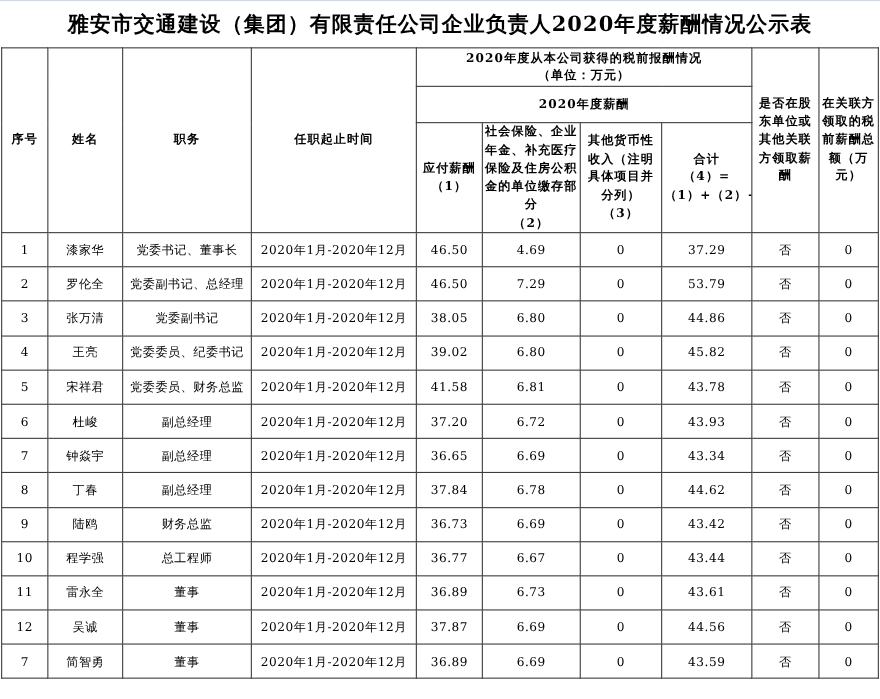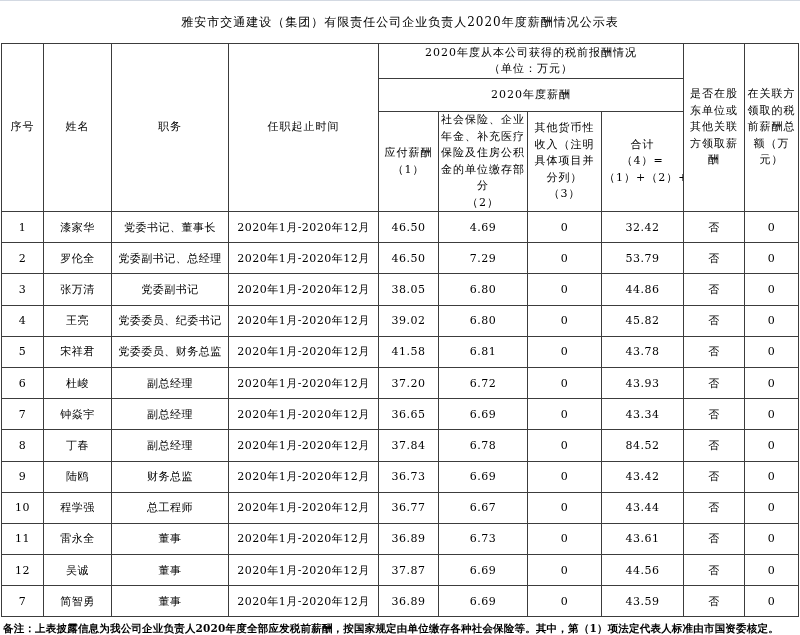--- a/index.html
+++ b/index.html
@@ -11,38 +11,38 @@
     color: #000;
   }
   .page {
     width: 800px; height: 635px;
     border-top: 1px solid #d3d9e2;
     overflow: hidden;
   }
   .title {
     height: 42px;
     display: flex; align-items: center; justify-content: center;
-    font-size: 12px; font-weight: normal;
+    font-size: 19px; font-weight: bold;
     letter-spacing: 1px;
   }
   table.salary {
     border-collapse: collapse;
     table-layout: fixed;
     width: 797px;
     margin-left: 1px;
   }
   table.salary th, table.salary td {
     border: 1px solid #3c3c3c;
     text-align: center;
     vertical-align: middle;
     padding: 0 2px;
     overflow: hidden;
   }
   table.salary th {
-    font-weight: normal;
+    font-weight: bold;
     font-size: 11px;
     line-height: 1.5;
     letter-spacing: 1px;
     white-space: pre-line;
   }
   tr.hrow-a { height: 35px; }
   tr.hrow-b { height: 33px; }
   tr.hrow-c { height: 98px; }
   table.salary tbody tr { height: 31.2px; }
   table.salary td { font-size: 11px; letter-spacing: 0.5px; }
@@ -103,21 +103,21 @@
     </thead>
     <tbody>
         <tr>
     <td class="num">1</td>
     <td class="zh">漆家华</td>
     <td class="zh">党委书记、董事长</td>
     <td class="date">2020年1月-2020年12月</td>
     <td class="num">46.50</td>
     <td class="num">4.69</td>
     <td class="num">0</td>
-    <td class="num">32.42</td>
+    <td class="num">37.29</td>
     <td class="zh">否</td>
     <td class="num">0</td>
   </tr>
         <tr>
     <td class="num">2</td>
     <td class="zh">罗伦全</td>
     <td class="zh">党委副书记、总经理</td>
     <td class="date">2020年1月-2020年12月</td>
     <td class="num">46.50</td>
     <td class="num">7.29</td>
@@ -187,21 +187,21 @@
     <td class="num">0</td>
   </tr>
         <tr>
     <td class="num">8</td>
     <td class="zh">丁春</td>
     <td class="zh">副总经理</td>
     <td class="date">2020年1月-2020年12月</td>
     <td class="num">37.84</td>
     <td class="num">6.78</td>
     <td class="num">0</td>
-    <td class="num">84.52</td>
+    <td class="num">44.62</td>
     <td class="zh">否</td>
     <td class="num">0</td>
   </tr>
         <tr>
     <td class="num">9</td>
     <td class="zh">陆鸥</td>
     <td class="zh">财务总监</td>
     <td class="date">2020年1月-2020年12月</td>
     <td class="num">36.73</td>
     <td class="num">6.69</td>
@@ -254,15 +254,14 @@
     <td class="num">36.89</td>
     <td class="num">6.69</td>
     <td class="num">0</td>
     <td class="num">43.59</td>
     <td class="zh">否</td>
     <td class="num">0</td>
   </tr>
       </tbody>
   </table>
 
-  <div class="footnote">备注：上表披露信息为我公司企业负责人2020年度全部应发税前薪酬，按国家规定由单位缴存各种社会保险等。其中，第（1）项法定代表人标准由市国资委核定。</div>
 
 </div>
 
 </body></html>

